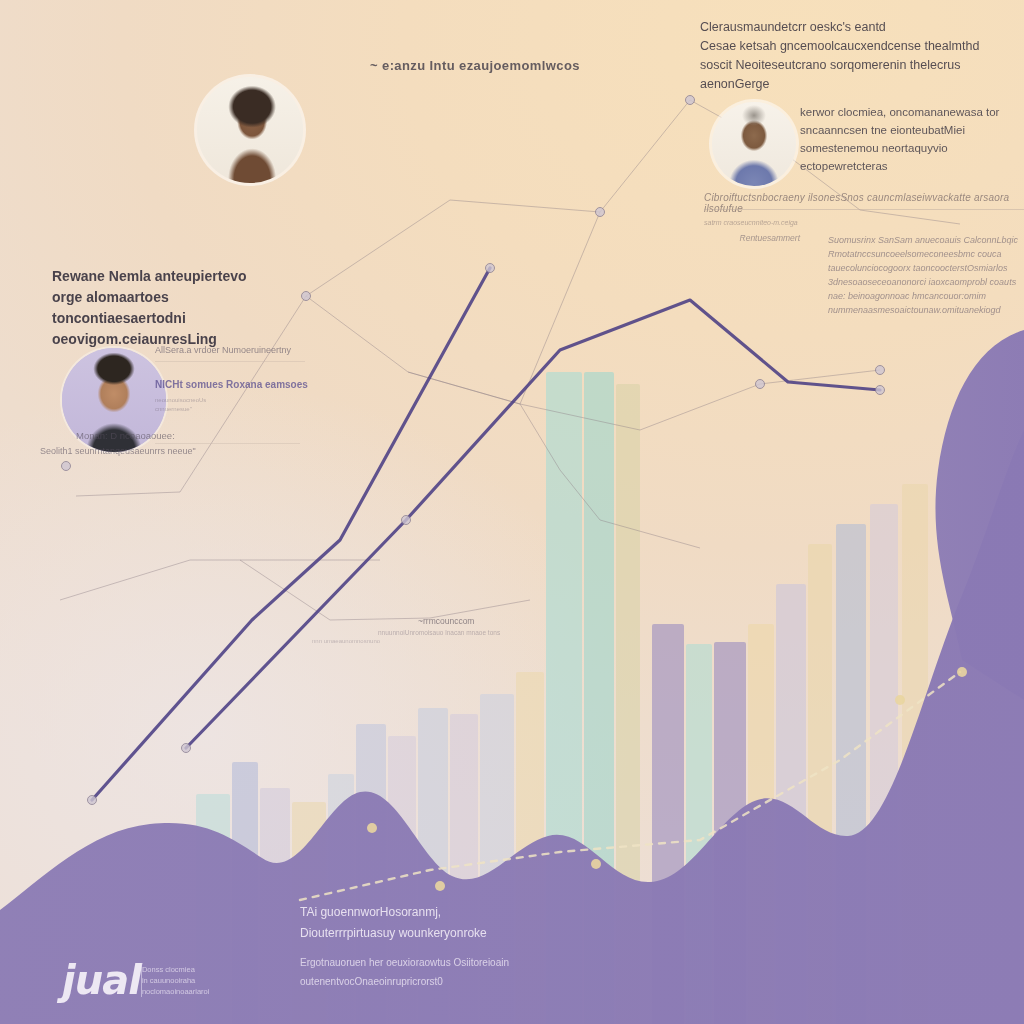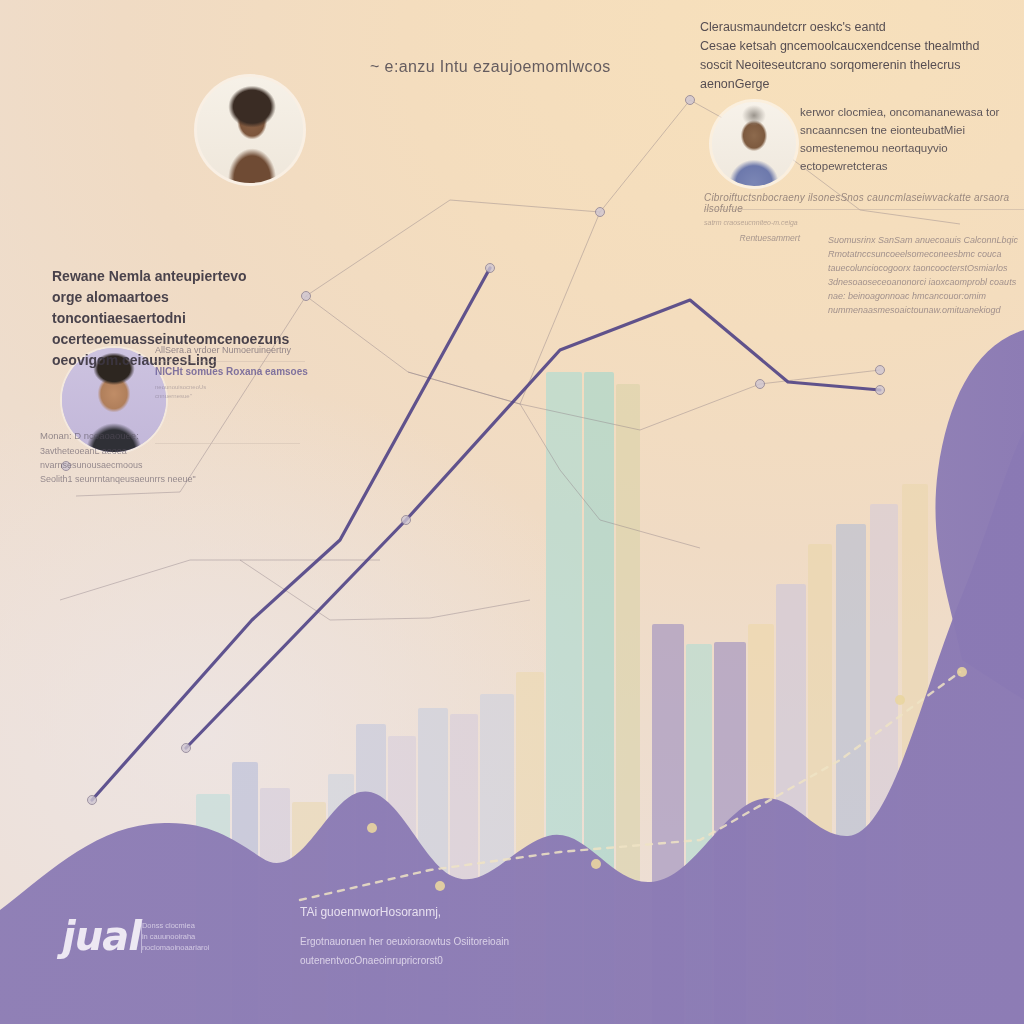--- a/index.html
+++ b/index.html
@@ -143,21 +143,21 @@
 
   <div class="avatar" style="left:62px;top:348px;width:104px;height:104px;background:#c6bcdc;box-shadow:0 0 0 2px rgba(255,255,255,.35);">
     <div class="av-inner" style="background:
         radial-gradient(28px 22px at 50% 20%, #2d2620 0%, #2d2620 58%, rgba(45,38,32,0) 74%),
         radial-gradient(21px 24px at 50% 44%, #c08d67 0%, #b07f5b 62%, rgba(176,127,91,0) 78%),
         radial-gradient(34px 34px at 50% 99%, #2f3036 0%, #2f3036 62%, rgba(47,48,54,0) 82%),
         linear-gradient(180deg,#cdc3e0,#c2b7d9);"></div>
   </div>
 
   <div class="blk" style="left:370px;top:58px;">
-    <div style="font-size:16px;color:#46404b;opacity:.82;letter-spacing:.4px;filter:blur(.35px);">~ e:anzu Intu ezaujoemomlwcos</div>
+    <div style="font-size:13px;color:#46404b;opacity:.82;letter-spacing:.4px;filter:blur(.35px);font-weight:bold;">~ e:anzu Intu ezaujoemomlwcos</div>
   </div>
 
   <div class="blk" style="left:800px;top:103px;width:210px;">
     <div style="font-size:11.5px;line-height:18px;color:#443e48;opacity:.86;filter:blur(.3px);">
       <div>kerwor clocmiea, oncomananewasa tor</div>
       <div>sncaanncsen tne eionteubatMiei</div>
       <div>somestenemou neortaquyvio</div>
       <div>ectopewretcteras</div>
     </div>
   </div>
@@ -185,58 +185,62 @@
         <div>nae: beinoagonnoac hmcancouor:omim</div>
         <div>nummenaasmesoaictounaw.omituanekiogd</div>
       </div>
     </div>
   </div>
 
   <div class="blk" style="left:52px;top:266px;width:250px;">
     <div style="font-size:14px;line-height:21px;color:#3c3641;opacity:.92;font-weight:600;filter:blur(.25px);">
       <div>Rewane Nemla anteupiertevo</div>
       <div>orge alomaartoes toncontiaesaertodni</div>
-      <div>ocerteoemuasseinuteomcenoezuns</div>
       <div>oeovigom.ceiaunresLing</div>
     </div>
   </div>
 
   <div class="blk" style="left:40px;top:430px;width:190px;">
-    <div style="font-size:9.5px;color:#564e5c;opacity:.6;filter:blur(.45px);">Monan: D ncoaoaouee:</div>
+    <div style="font-size:9.5px;color:#564e5c;opacity:.6;filter:blur(.45px);margin-left:36px;">Monan: D ncoaoaouee:</div>
     <div style="font-size:9px;line-height:14px;color:#5a5160;opacity:.6;margin-top:3px;filter:blur(.45px);">
-      <div>3avtheteoeanL aeoea nvarnsesunousaecmoous</div>
       <div>Seolith1 seunrntanqeusaeunrrs neeue"</div>
     </div>
   </div>
 
   <div class="blk" style="left:155px;top:345px;width:160px;">
     <div style="font-size:9px;color:#5b5263;opacity:.62;filter:blur(.45px);">AllSera.a vrdoer Numoeruineertny</div>
     <div class="rule-lt" style="left:0;top:16px;width:150px;"></div>
-    <div style="margin-top:11px;font-size:10px;font-weight:700;color:#5b4f90;opacity:.75;filter:blur(.35px);">NICHt  somues  Roxana   eamsoes</div>
+    <div style="margin-top:24px;font-size:10px;font-weight:700;color:#5b4f90;opacity:.75;filter:blur(.35px);">NICHt  somues  Roxana   eamsoes</div>
     <div class="rule-lt" style="left:0;top:98px;width:145px;"></div>
     <div style="margin-top:6px;font-size:6px;line-height:9px;color:#6a6070;opacity:.4;filter:blur(.5px);">
       <div>neounouisocneoUs</div>
       <div>cnnuernesue"</div>
     </div>
   </div>
 
-
-  <div class="blk" style="left:62px;top:916px;display:flex;align-items:center;">
+  <div class="blk" style="left:330px;top:616px;width:260px;">
+    <div style="font-size:8.5px;color:#4f4754;opacity:.6;margin-left:88px;filter:blur(.4px);">~rrmcounccom</div>
+    <div style="font-size:6.5px;color:#6b6070;opacity:.4;margin-left:48px;margin-top:3px;filter:blur(.5px);">nnuunnoiUnromoisauo lnacan mnaoe tons</div>
+    <div style="font-size:6px;color:#6b6070;opacity:.34;margin-left:-18px;margin-top:2px;filter:blur(.5px);">nnn umaeaunomnosnuno</div>
+  </div>
+
+  <div class="blk" style="left:62px;top:960px;display:flex;align-items:center;">
     <div class="logo-word">jual</div>
     <div class="logo-div"></div>
     <div style="font-size:7.5px;line-height:11px;color:#eae3f2;opacity:.72;filter:blur(.45px);">
       <div>Donss clocmiea</div>
       <div>in cauunooiraha</div>
       <div>noclomaoinoaariaroi</div>
     </div>
   </div>
 
   <div class="blk" style="left:288px;top:902px;width:400px;margin-left:12px;">
     <div style="font-size:12px;line-height:21px;color:#f1ebf6;opacity:.9;filter:blur(.3px);">
       <div>TAi guoennworHosoranmj,</div>
+      <div>Diouterrrpirtuasuy wounkeryonroke</div>
     </div>
     <div style="margin-top:9px;font-size:10px;line-height:19px;color:#ece5f3;opacity:.8;filter:blur(.35px);">
       <div>Ergotnauoruen her oeuxioraowtus Osiitoreioain</div>
       <div>outenentvocOnaeoinrupricrorst0</div>
     </div>
   </div>
 
 </div>
 
 </body></html>

